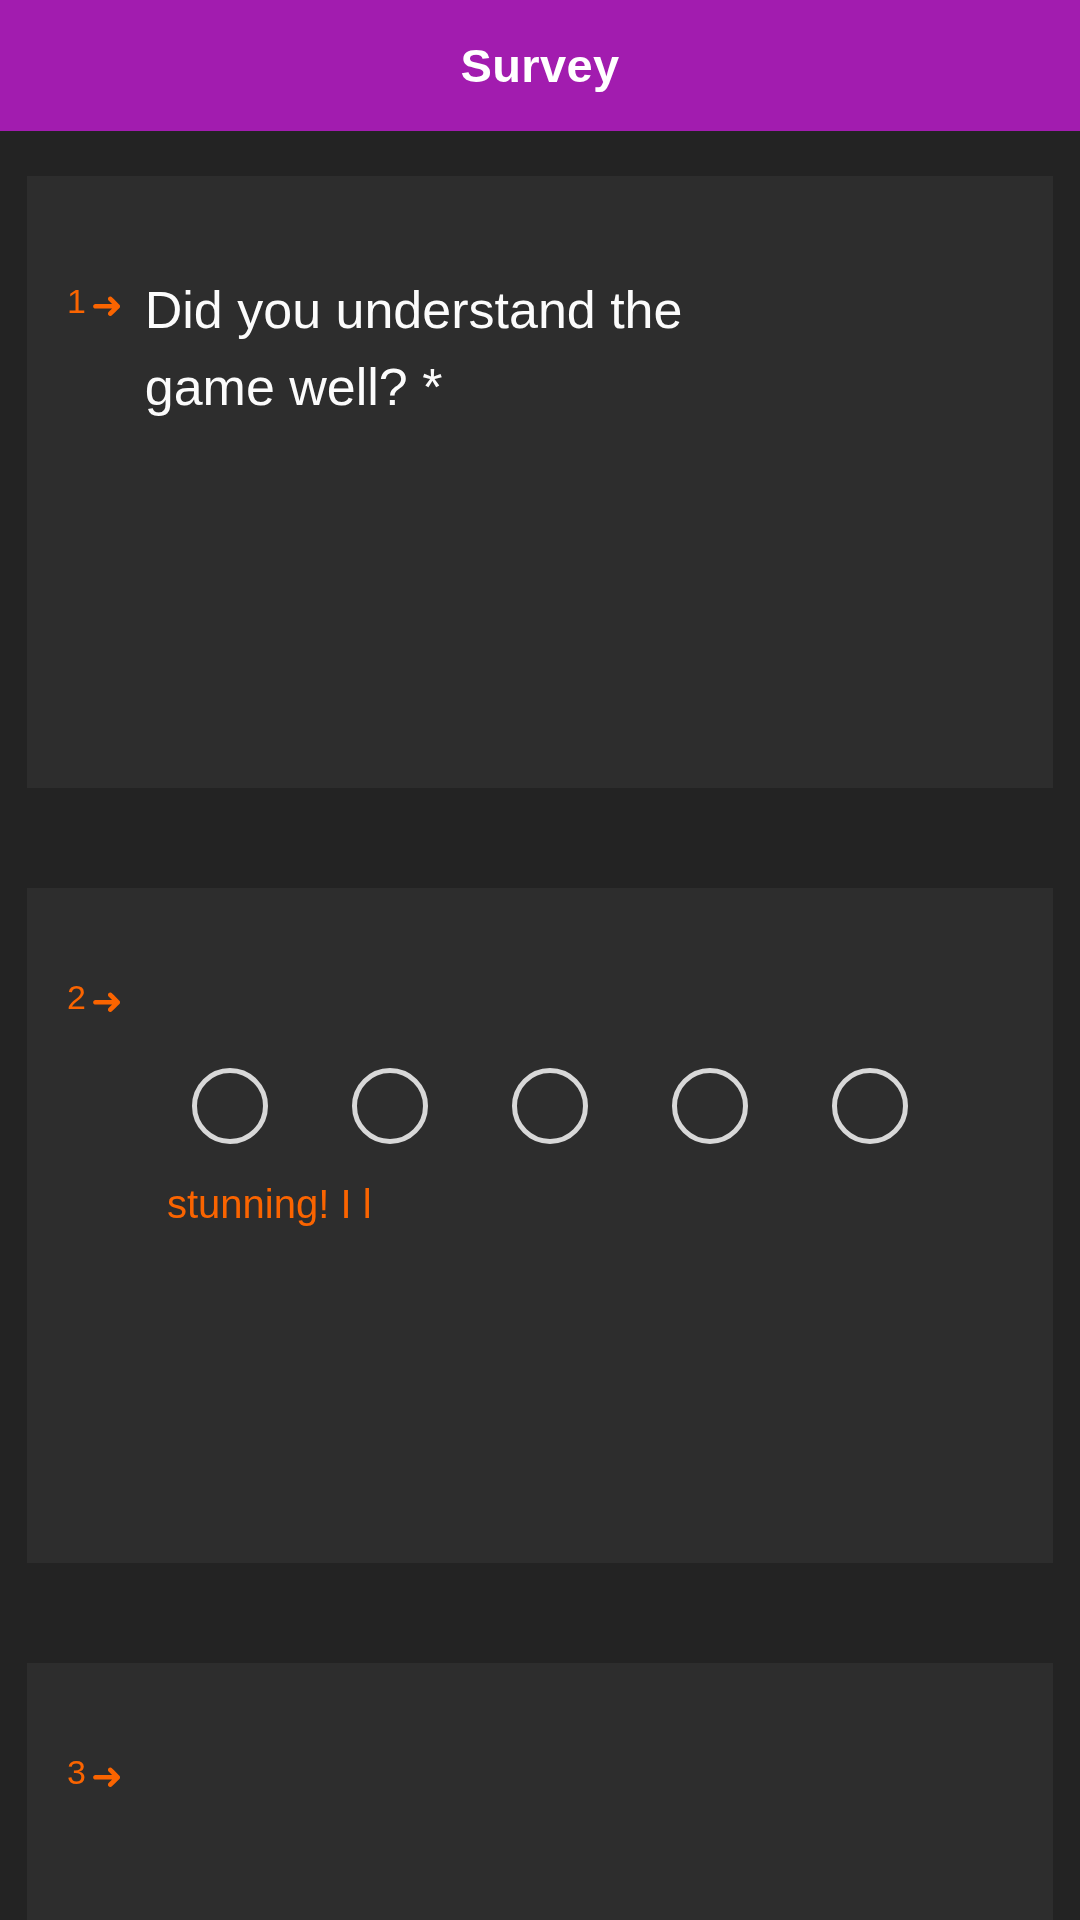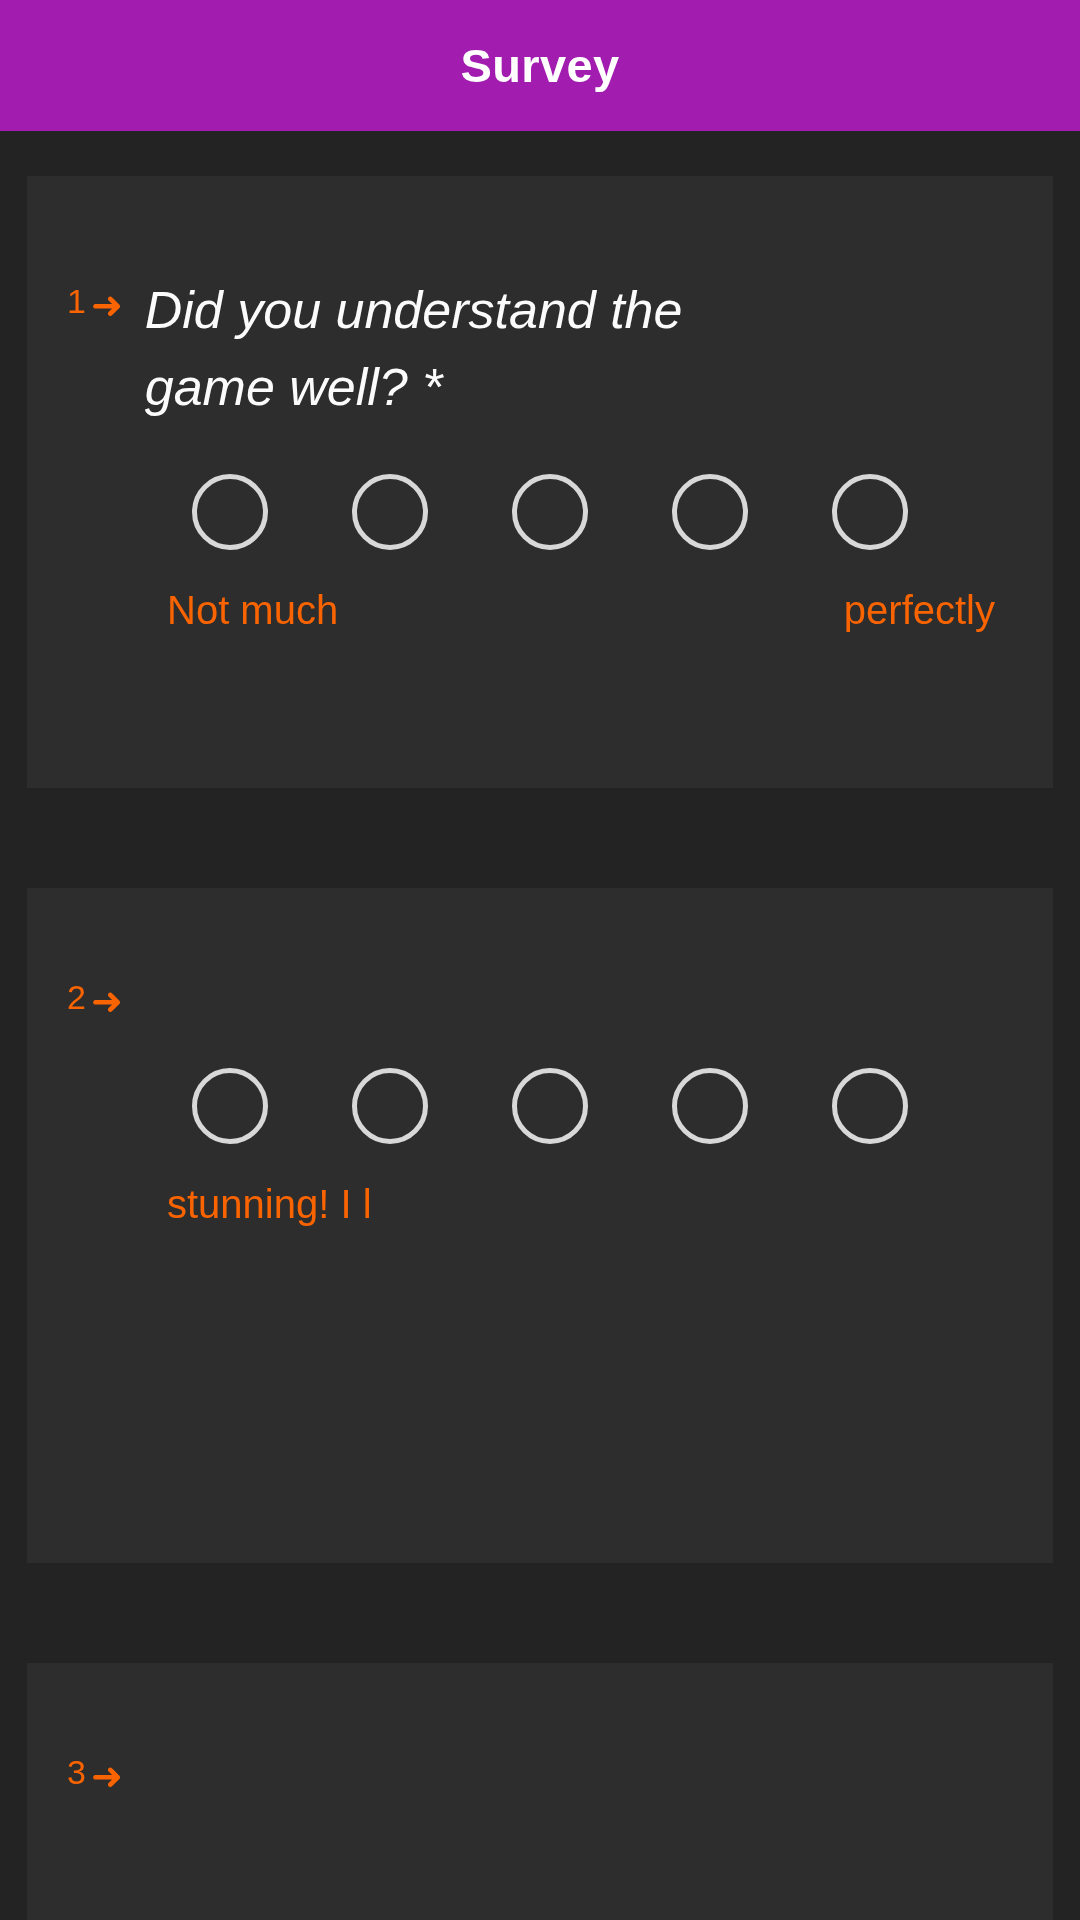--- a/index.html
+++ b/index.html
@@ -78,21 +78,20 @@
     flex: 0 0 auto;
   }
   .q-text {
     color: #fbfbfb;
     font-size: 52px;
     line-height: 1.48;
     padding-left: 22px;
     flex: 1 1 auto;
     max-width: 800px;
     white-space: pre-line;
-    font-style: italic;
   }
 
   
   .scale {
     margin-top: 48px;
     padding: 0 30px 0 30px;
   }
   .radio-row {
     display: flex;
     justify-content: space-between;
@@ -137,33 +136,20 @@
 <div class="content">
 
   <div class="card card-1">
     <div class="q-head">
       <span class="q-num">1</span>
       <span class="q-arrow">➜</span>
       <span class="q-text">Did you understand the
 game well? *</span>
     </div>
 
-    <div class="scale">
-      <div class="radio-row">
-        <span class="radio"></span>
-        <span class="radio"></span>
-        <span class="radio"></span>
-        <span class="radio"></span>
-        <span class="radio"></span>
-      </div>
-      <div class="scale-labels">
-        <span class="scale-label left">Not much</span>
-        <span class="scale-label right">perfectly</span>
-      </div>
-    </div>
   </div>
 
   <div class="card card-2">
     <div class="q-head">
       <span class="q-num">2</span>
       <span class="q-arrow">➜</span>
     </div>
 
     <div class="scale">
       <div class="radio-row">

